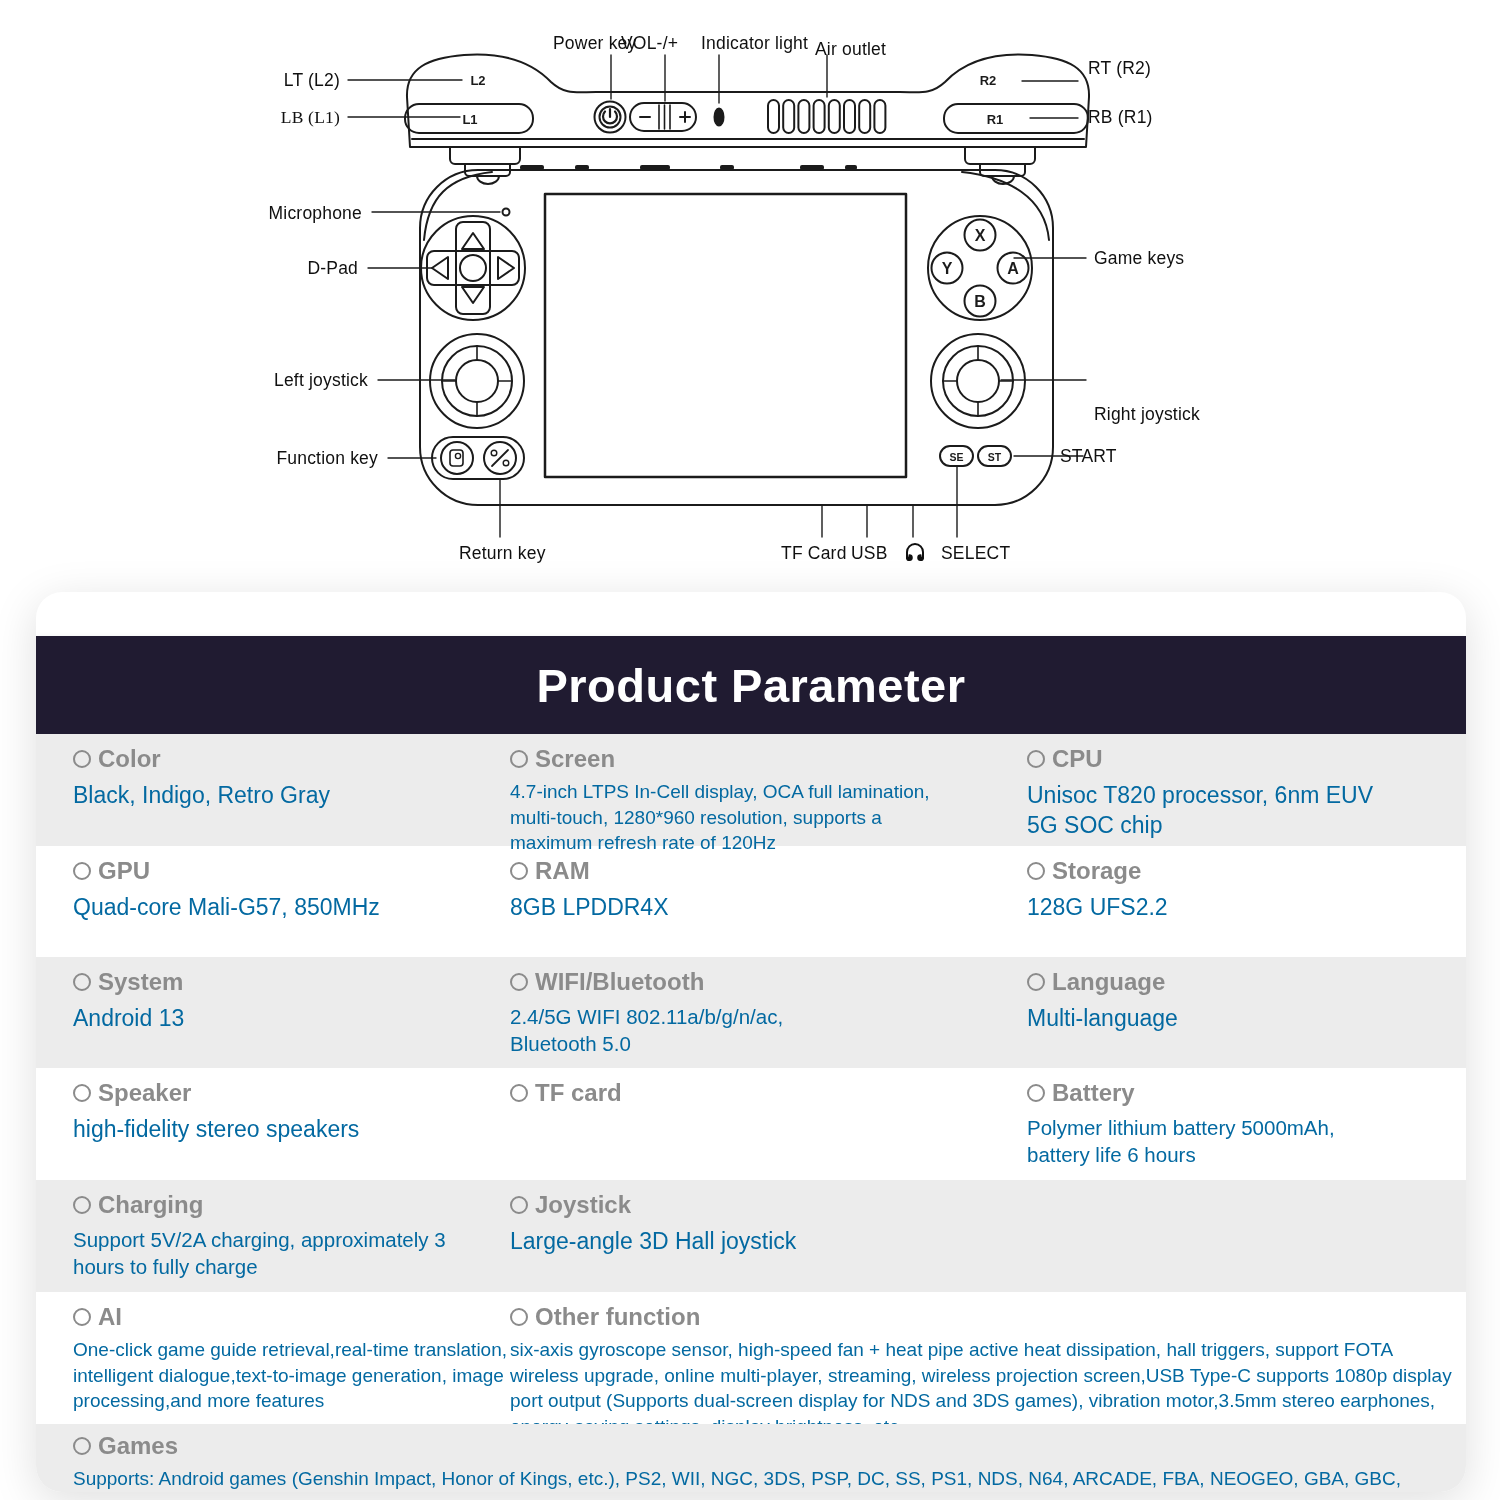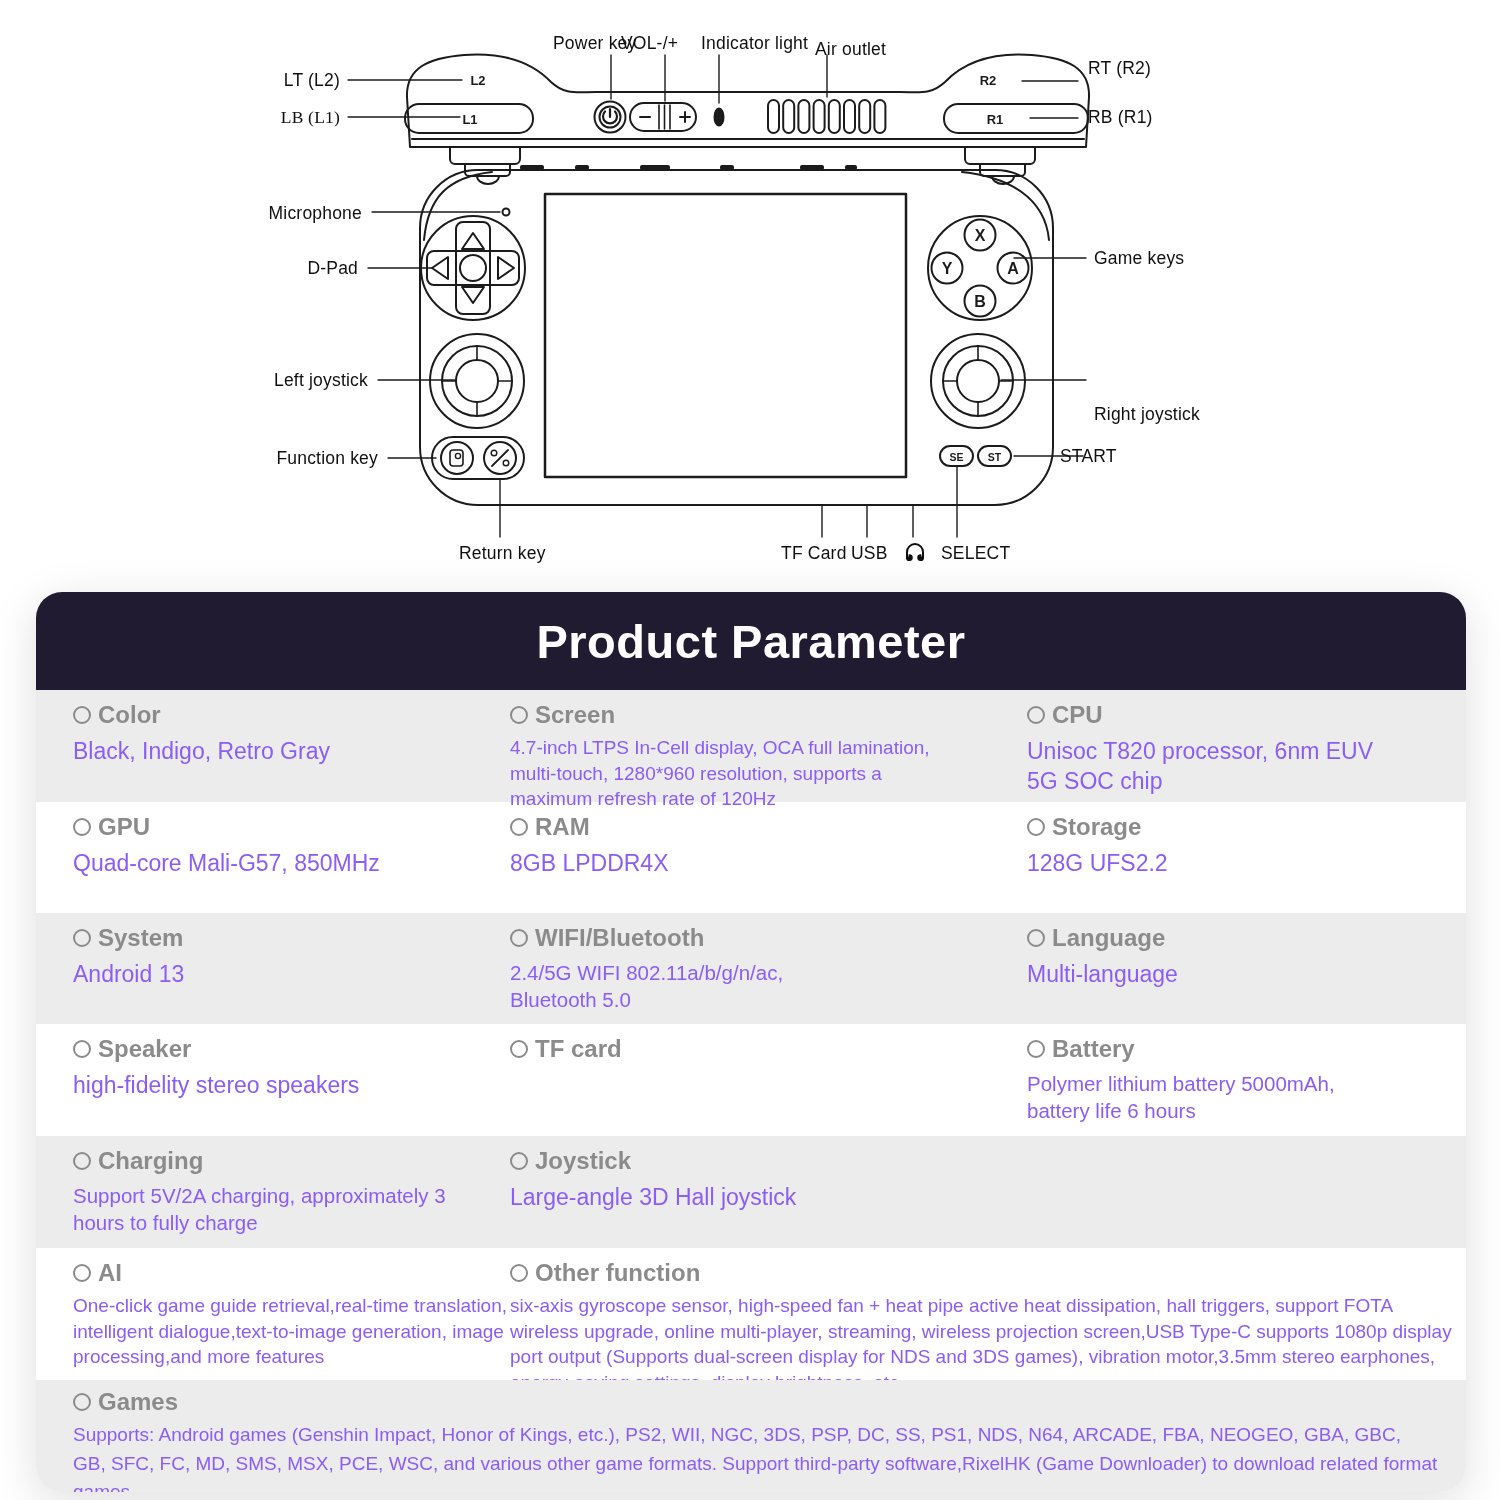--- a/index.html
+++ b/index.html
@@ -22,36 +22,37 @@
     position:absolute; left:36px; top:592px; width:1430px; height:900px;
     background:#ffffff; border-radius:26px;
     box-shadow:0 10px 45px rgba(0,0,0,.13);
     overflow:hidden;
   }
   #card .titlebar {
     height:98px; background:#201b31; color:#ffffff;
     display:flex; align-items:center; justify-content:center;
     font-size:47px; font-weight:bold; letter-spacing:.5px;
     box-shadow:0 4px 8px rgba(0,0,0,.18);
+    margin-top:44px;
   }
   .row { position:relative; width:100%; }
   .row.gray { background:#ececec; }
   .r1{height:112px}.r2{height:111px}.r3{height:111px}.r4{height:112px}
   .r5{height:112px}.r6{height:132px}.r7{height:112px}
   .cell { position:absolute; top:13px; }
   .c1{left:37px}.c2{left:474px}.c3{left:991px}
   .hd {
     display:flex; align-items:center; font-size:24px; font-weight:bold;
     color:#8b8b8b; line-height:1;
   }
   .ring {
     width:14px; height:14px; border:2.5px solid #8b8b8b; border-radius:50%;
     display:inline-block; margin-right:7px; flex:none;
   }
-  .val { margin-top:10px; font-size:23px; color:#8b5cf6; line-height:1.3; }
+  .val { margin-top:10px; font-size:23px; color:#0369a1; line-height:1.3; }
   .v-md { font-size:20.5px; }
   .v-sm { font-size:19px; line-height:1.35; margin-top:8px; }
   .v-xs { font-size:15.5px; line-height:1.45; margin-top:8px; }
   .v-games { font-size:19px; line-height:1.5; margin-top:7px; }
   .w-color{width:420px}.w-screen{width:445px}.w-cpu{width:355px}
   .w-wifi{width:320px}.w-batt{width:365px}.w-chg{width:395px}
   .w-rgb{width:440px}.w-ai{width:440px}.w-other{width:950px}.w-games{width:1365px}
 </style>
 </head>
 <body>

